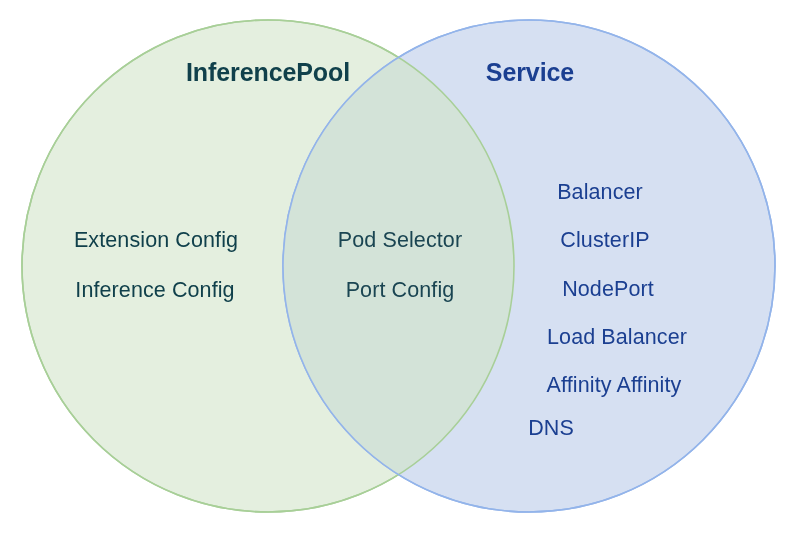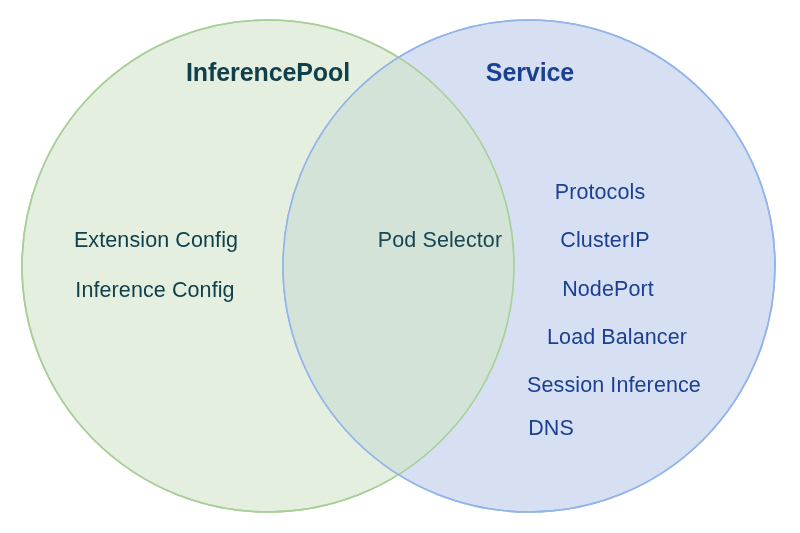--- a/index.html
+++ b/index.html
@@ -45,21 +45,21 @@
     font-weight: bold;
     letter-spacing: -0.1px;
   }
   .item {
     font-size: 21.5px;
     font-weight: normal;
     letter-spacing: 0.1px;
   }
   .t-green  { color: #10404b; }
   .t-blue   { color: #1b3f91; }
-  .t-center { color: #1a4552; margin-left: 40px; }
+  .t-center { color: #1a4552; }
 </style>
 </head>
 <body>
 
 <div id="canvas">
 
   <svg id="venn-svg" viewBox="0 0 800 533" xmlns="http://www.w3.org/2000/svg" aria-hidden="true">
     <defs>
       <clipPath id="clip-left">
         <circle cx="268" cy="266" r="246"></circle>
@@ -83,28 +83,29 @@
     <div class="lbl title t-green" style="left:268px; top:72px;">InferencePool</div>
 
     <div class="lbl title t-blue" style="left:530px; top:72px;">Service</div>
 
     <div class="lbl item t-green" style="left:155px; top:291px;">Inference Config</div>
 
     <div class="lbl item t-green" style="left:156px; top:241px;">Extension Config</div>
 
     <div class="lbl item t-center" style="left:400px; top:241px;">Pod Selector</div>
 
+    <div class="lbl item t-center" style="left:400px; top:291px;">Port Config</div>
 
 
-    <div class="lbl item t-blue" style="left:600px; top:193px;">Protocols</div>
+    <div class="lbl item t-blue" style="left:600px; top:193px;">Balancer</div>
 
     <div class="lbl item t-blue" style="left:605px; top:241px;">ClusterIP</div>
 
     <div class="lbl item t-blue" style="left:608px; top:290px;">NodePort</div>
 
     <div class="lbl item t-blue" style="left:617px; top:338px;text-align:center;">Load Balancer</div>
 
-    <div class="lbl item t-blue" style="left:614px; top:386px;">Session Inference</div>
+    <div class="lbl item t-blue" style="left:614px; top:386px;">Affinity Affinity</div>
 
     <div class="lbl item t-blue" style="left:551px; top:429px;text-align:right;">DNS</div>
 
   </div>
 </div>
 
 </body></html>

